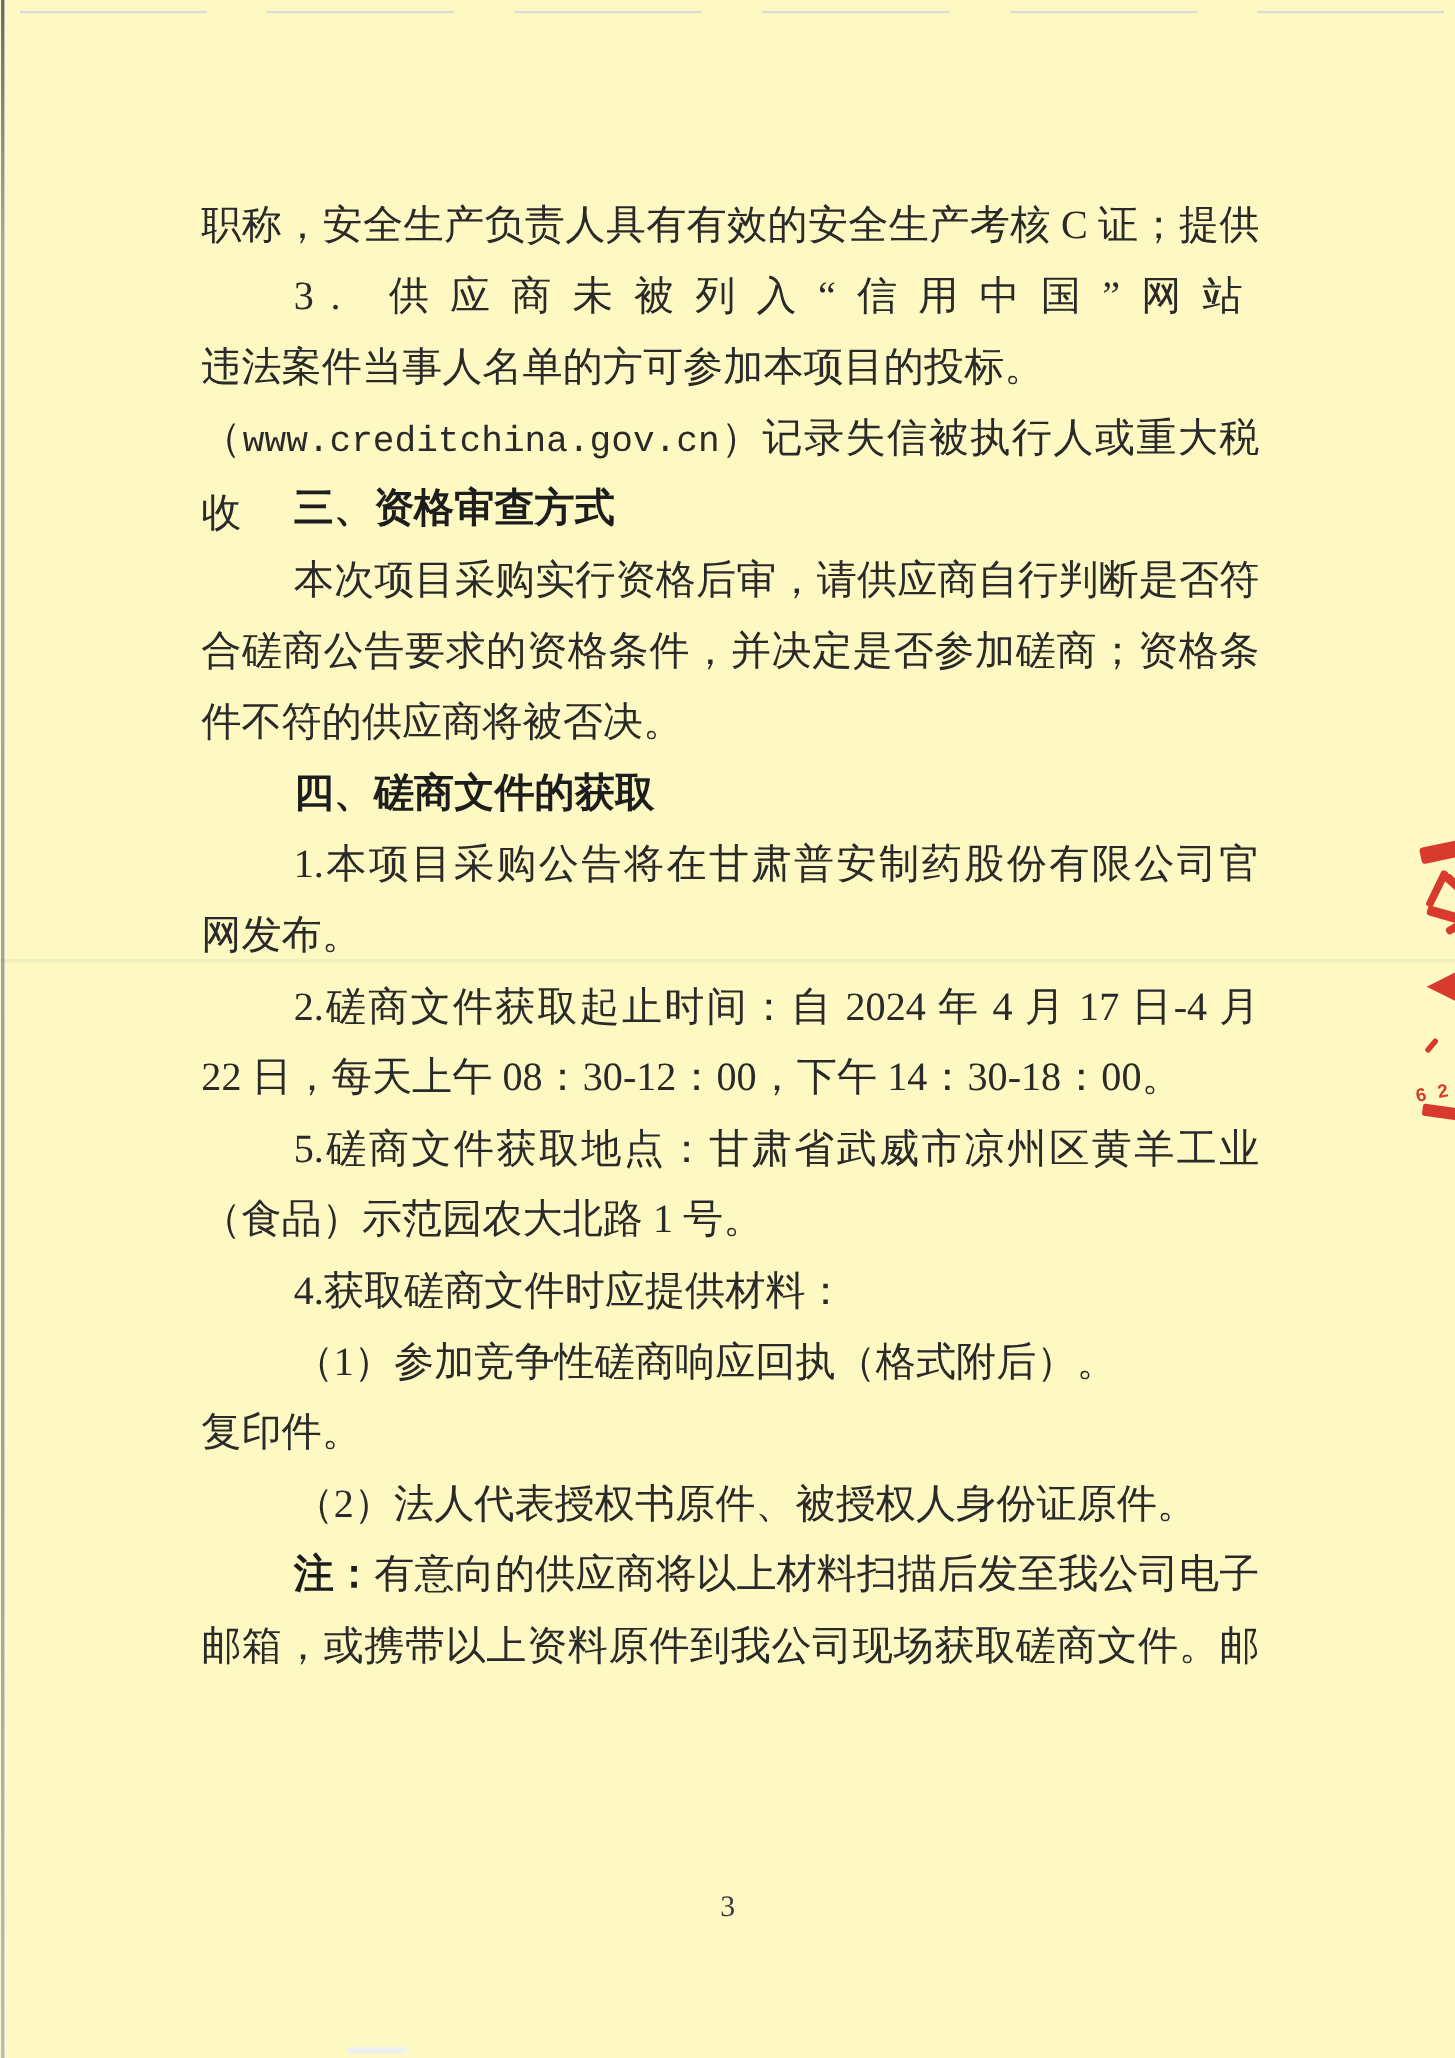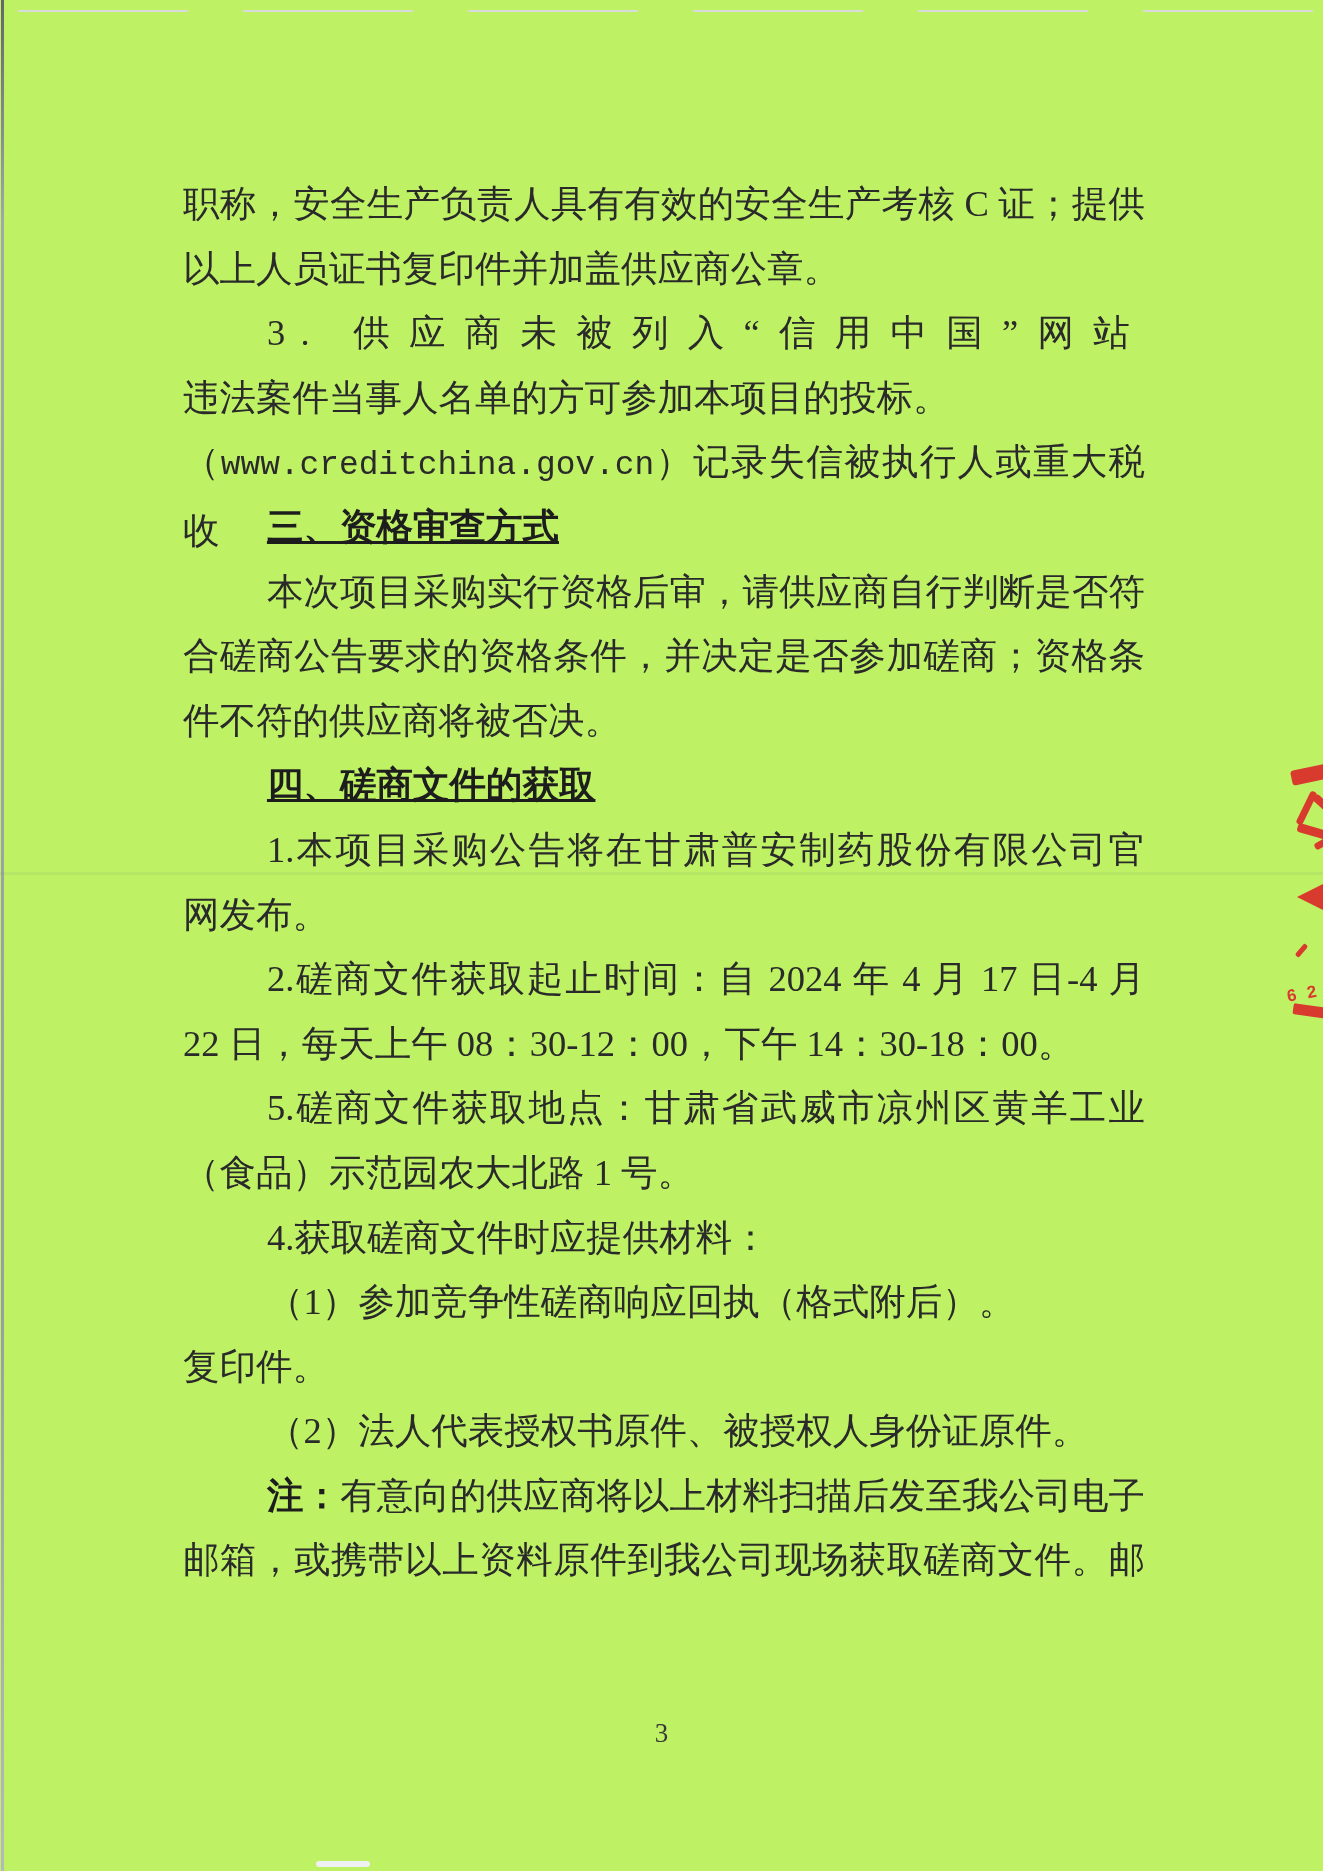--- a/index.html
+++ b/index.html
@@ -1,20 +1,20 @@
 <!DOCTYPE html>
 <html><head>
 <meta charset="utf-8">
 <style>
   html, body { margin: 0; padding: 0; background: #ffffff; }
   .page {
     position: relative;
     width: 1323px;
     height: 1871px;
-    background: #bef264;
+    background: #fef9c3;
     overflow: hidden;
     font-family: "Liberation Serif", "DejaVu Serif", serif;
     color: #2a2a2a;
   }
   
   .edge-left {
     position: absolute; left: 1px; top: 0; bottom: 0; width: 3px;
     background: linear-gradient(#63676b, #a2a7ab 12%, #989ea2 70%, #b6b9bb);
   }
   .edge-top {
@@ -33,21 +33,21 @@
   .content {
     position: absolute; left: 183px; top: 172px; width: 962px;
     font-size: 36.5px; line-height: 64.6px;
   }
   .line { height: 64.6px; }
   .indent { text-indent: 2.3em; }
   .j { text-align: justify; text-align-last: justify; }
   .spread { letter-spacing: 0.42em; }
   .heading {
     font-family: "Liberation Sans", "DejaVu Sans", sans-serif;
-    font-weight: 700; color: #1d1d1d; text-decoration: underline;
+    font-weight: 700; color: #1d1d1d;
   }
   .url {
     font-family: "Liberation Mono", "DejaVu Sans Mono", monospace;
     font-size: 0.9em;
   }
   .note-prefix {
     font-family: "Liberation Sans", "DejaVu Sans", sans-serif;
     font-weight: 700; color: #1d1d1d;
   }
   .page-number {
@@ -79,21 +79,20 @@
 
 <div class="page">
 
   <div class="edge-left"></div>
   <div class="edge-top"></div>
   <div class="scan-hline"></div>
   <div class="bottom-dash"></div>
 
   <div class="content">
     <div class="line j">职称，安全生产负责人具有有效的安全生产考核 C 证；提供</div>
-    <div class="line">以上人员证书复印件并加盖供应商公章。</div>
     <div class="line indent j spread">3. 供应商未被列入“信用中国”网站</div>
     <div class="line">违法案件当事人名单的方可参加本项目的投标。</div>
     <div class="line j"><span>（</span><span class="url">www.creditchina.gov.cn</span><span>）记录失信被执行人或重大税收</span></div>
     <div class="line indent heading">三、资格审查方式</div>
     <div class="line indent j">本次项目采购实行资格后审，请供应商自行判断是否符</div>
     <div class="line j">合磋商公告要求的资格条件，并决定是否参加磋商；资格条</div>
     <div class="line">件不符的供应商将被否决。</div>
     <div class="line indent heading">四、磋商文件的获取</div>
     <div class="line indent j">1.本项目采购公告将在甘肃普安制药股份有限公司官</div>
     <div class="line">网发布。</div>

